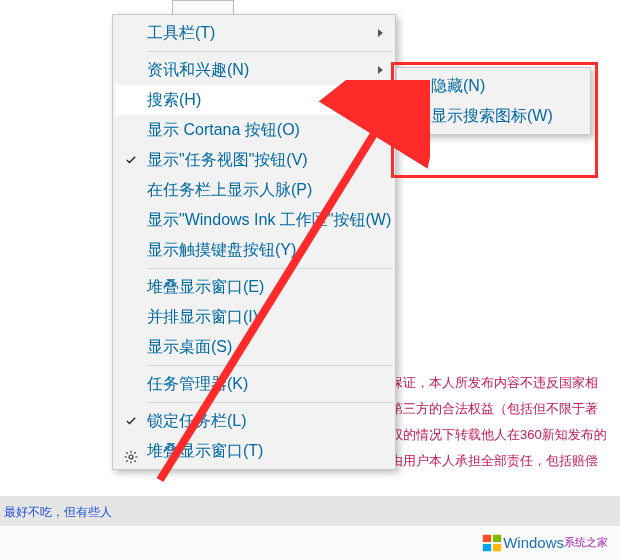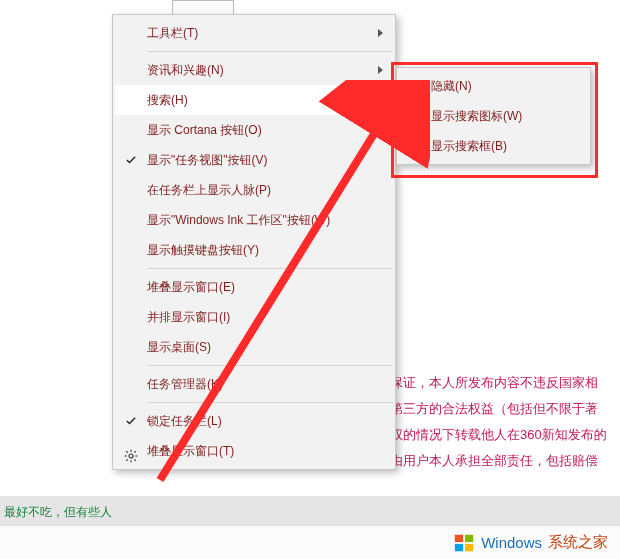--- a/index.html
+++ b/index.html
@@ -3,54 +3,54 @@
 <meta charset="utf-8">
 <style>
   html,body{margin:0;padding:0;width:620px;height:559px;overflow:hidden;
     font-family:"Microsoft YaHei","Segoe UI",sans-serif;font-size:12px;
     background:#fff;color:#000}
   .bg-paragraph{position:absolute;right:0;top:370px;width:230px;
     line-height:26px;font-size:13px;color:#be185d}
   .bg-strip{position:absolute;left:0;top:496px;height:30px;width:620px;
     background:#e5e5e5}
   .bg-strip .txt{position:absolute;left:4px;top:8px;font-size:12px;
-    color:#15803d}
+    color:#1d4ed8}
   .faint-border-top{position:absolute;left:172px;top:0;width:60px;height:14px;
     border-left:1px solid #bdbdbd;border-right:1px solid #bdbdbd;
     border-top:1px solid #bdbdbd;background:#fafafa}
 
   .menu{position:absolute;background:#f2f2f2;border:1px solid #c8c8c8;
     box-shadow:3px 3px 7px rgba(0,0,0,.25)}
   .menu.main{left:112px;top:14px;width:282px}
   .menu.sub{left:396px;top:67px;width:193px}
   .menu .inner{padding:3px 2px}
   .item{position:relative;height:30px;line-height:30px;padding-left:32px;
-    padding-right:24px;white-space:nowrap;color:#7f1d1d;font-size:12px}
+    padding-right:24px;white-space:nowrap;color:#0369a1;font-size:16px}
   .item.hover{background:#fff}
   .sep{height:1px;margin:3px 0 3px 32px;background:#d6d6d6}
   .arrow,.check{position:absolute;top:50%;transform:translateY(-50%)}
   .arrow{right:10px;width:0;height:0;border-top:4px solid transparent;
     border-bottom:4px solid transparent;border-left:5px solid #555}
   .check{left:11px;width:10px;height:10px}
   .check svg{display:block}
   .gear{position:absolute;left:9px;top:50%;transform:translateY(-50%);
     width:14px;height:14px}
 
   .red-box{position:absolute;border:3px solid #ff2a2a;pointer-events:none}
   .red-box.sub{left:391px;top:62px;width:201px;height:110px}
   .red-arrow{position:absolute;pointer-events:none}
 
   .footer{position:absolute;left:0;bottom:0;width:620px;height:34px;
     background:#fbfbfb;border-top:1px solid #e3e3e3;display:flex;
     align-items:center;justify-content:flex-end;padding-right:12px;
     box-sizing:border-box}
-  .footer .logo{display:flex;align-items:center;gap:6px}
+  .footer .logo{display:flex;align-items:center;}
   .footer .logo .win{width:22px;height:22px}
   .footer .logo .txt{font-size:15px;color:#1b6fb5;font-weight:500}
-  .footer .logo .cn{font-size:15px;color:#c2410c}
+  .footer .logo .cn{font-size:11px;color:#a21caf}
 </style>
 </head>
 <body>
 
 <div class="faint-border-top"></div>
 
 <div class="bg-paragraph">
   <div>保证，本人所发布内容不违反国家相</div>
   <div>第三方的合法权益（包括但不限于著</div>
   <div>权的情况下转载他人在360新知发布的</div>
@@ -105,21 +105,20 @@
 </div>
 
 <div class="menu sub">
   <div class="inner" id="sub-menu-inner">
       <div class="item"><span>隐藏(N)</span><span class="check">
           <svg viewBox="0 0 12 12" width="10" height="10">
             <path d="M1 6 L4.2 9 L11 2" stroke="#222" stroke-width="1.6" fill="none"></path>
           </svg>
         </span></div>
       <div class="item"><span>显示搜索图标(W)</span></div>
-      <div class="item"><span>显示搜索框(B)</span></div>
     </div>
 </div>
 
 <div class="red-box sub"></div>
 
 <svg class="red-arrow" style="left:140px;top:80px" width="290" height="420" viewBox="0 0 290 420">
   <defs>
     <marker id="ah" markerWidth="24" markerHeight="24" refX="4" refY="12" orient="auto">
       <polygon points="0,4 22,12 0,20" fill="#ff2a2a"></polygon>
     </marker>

